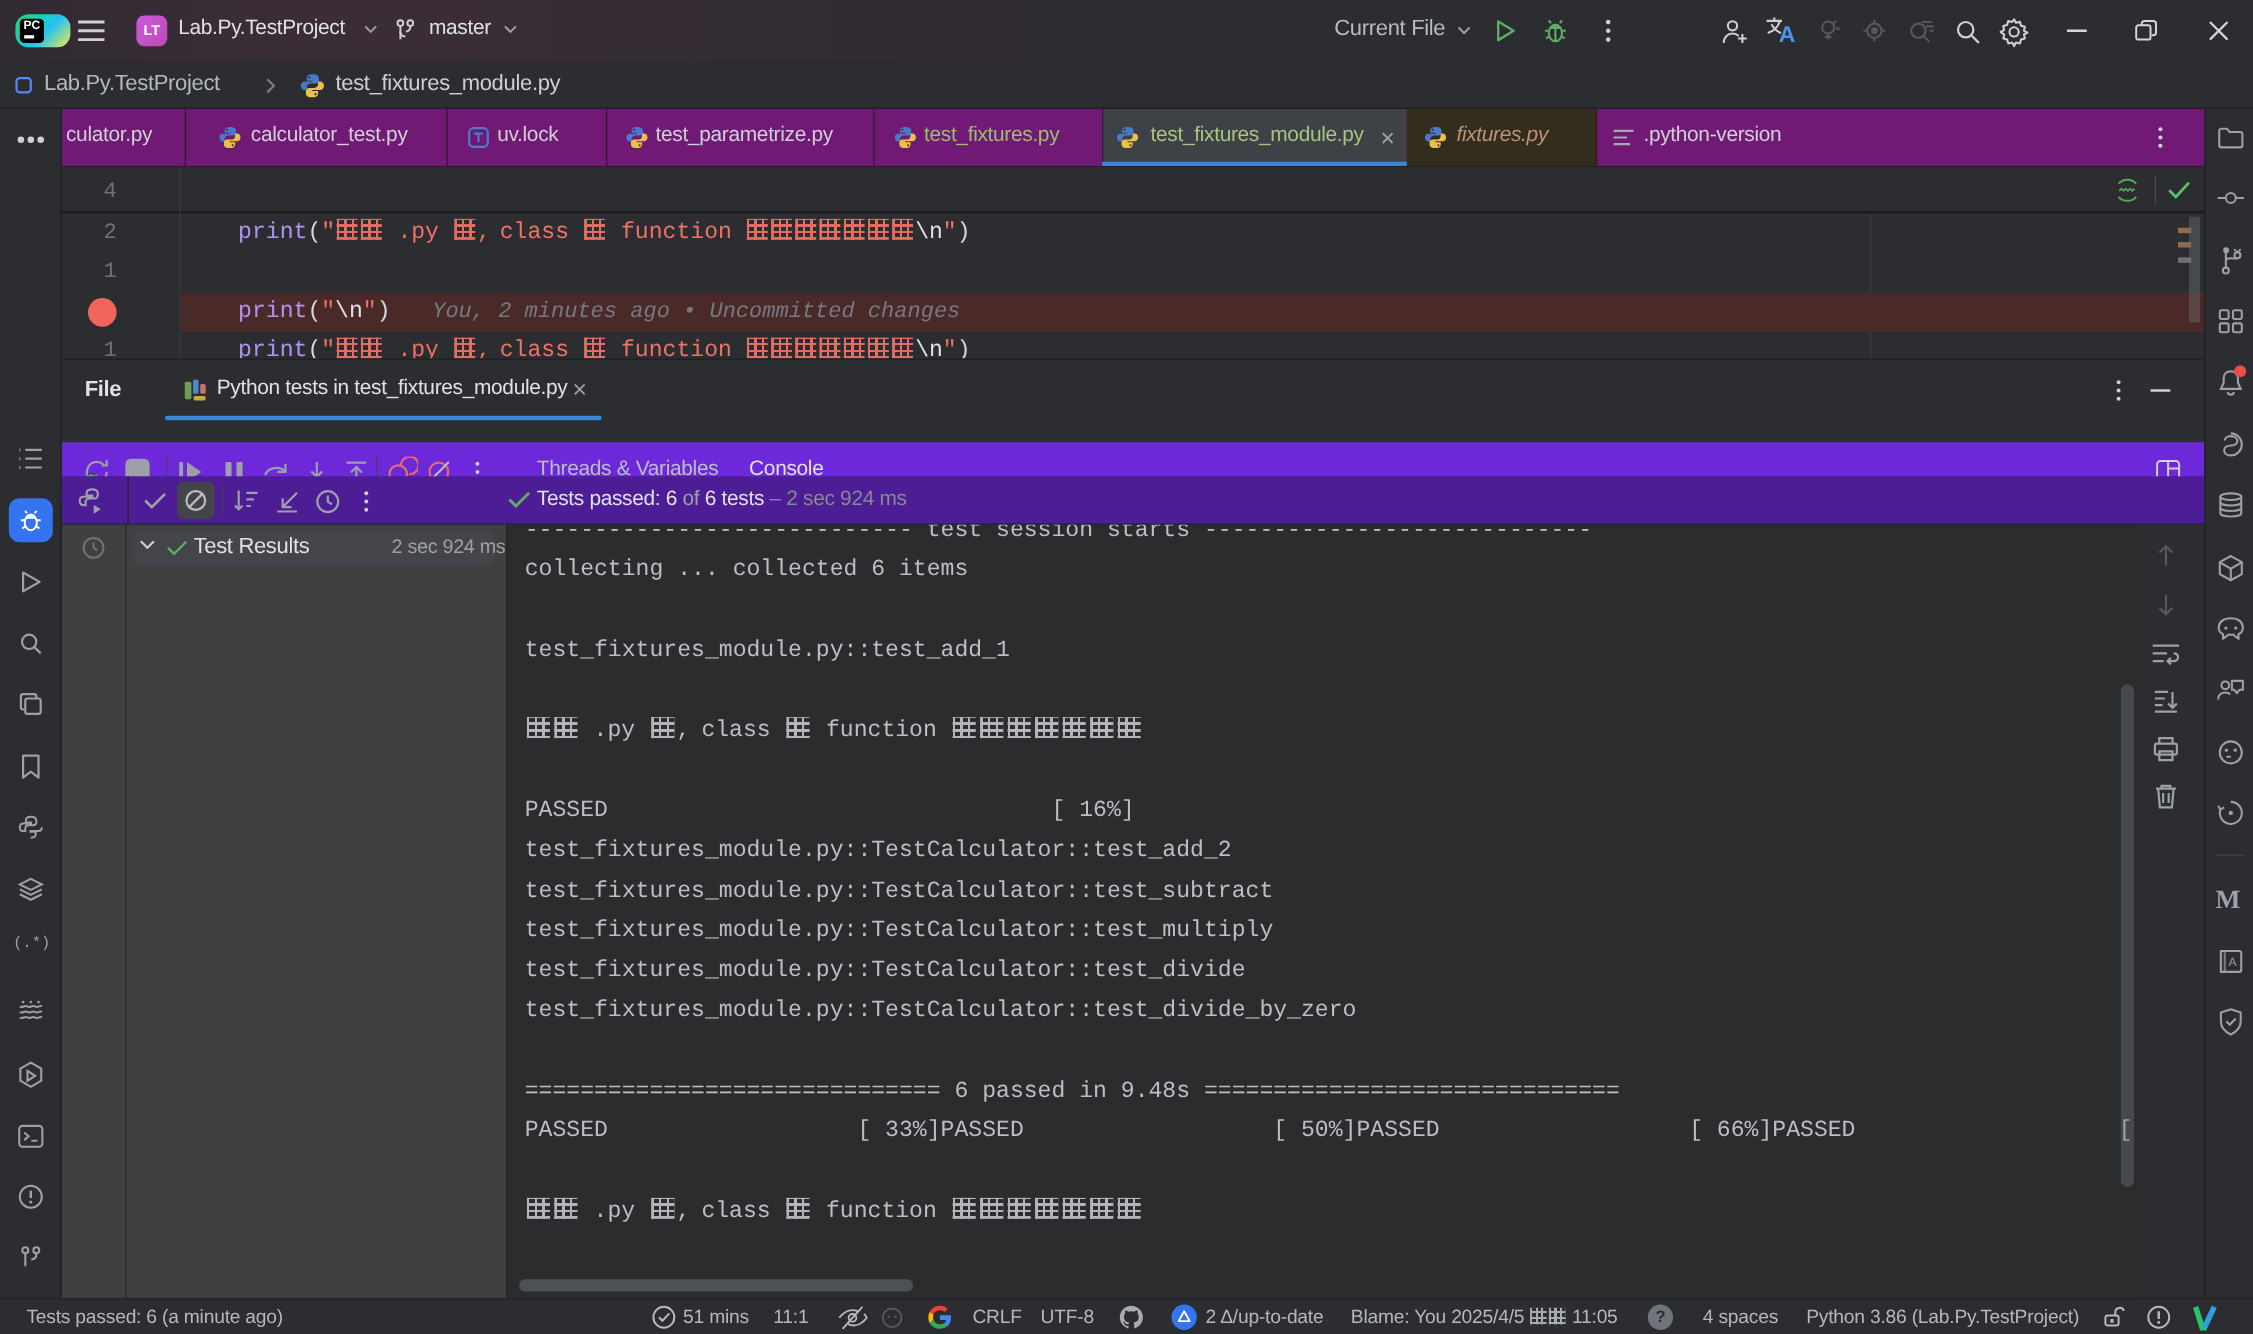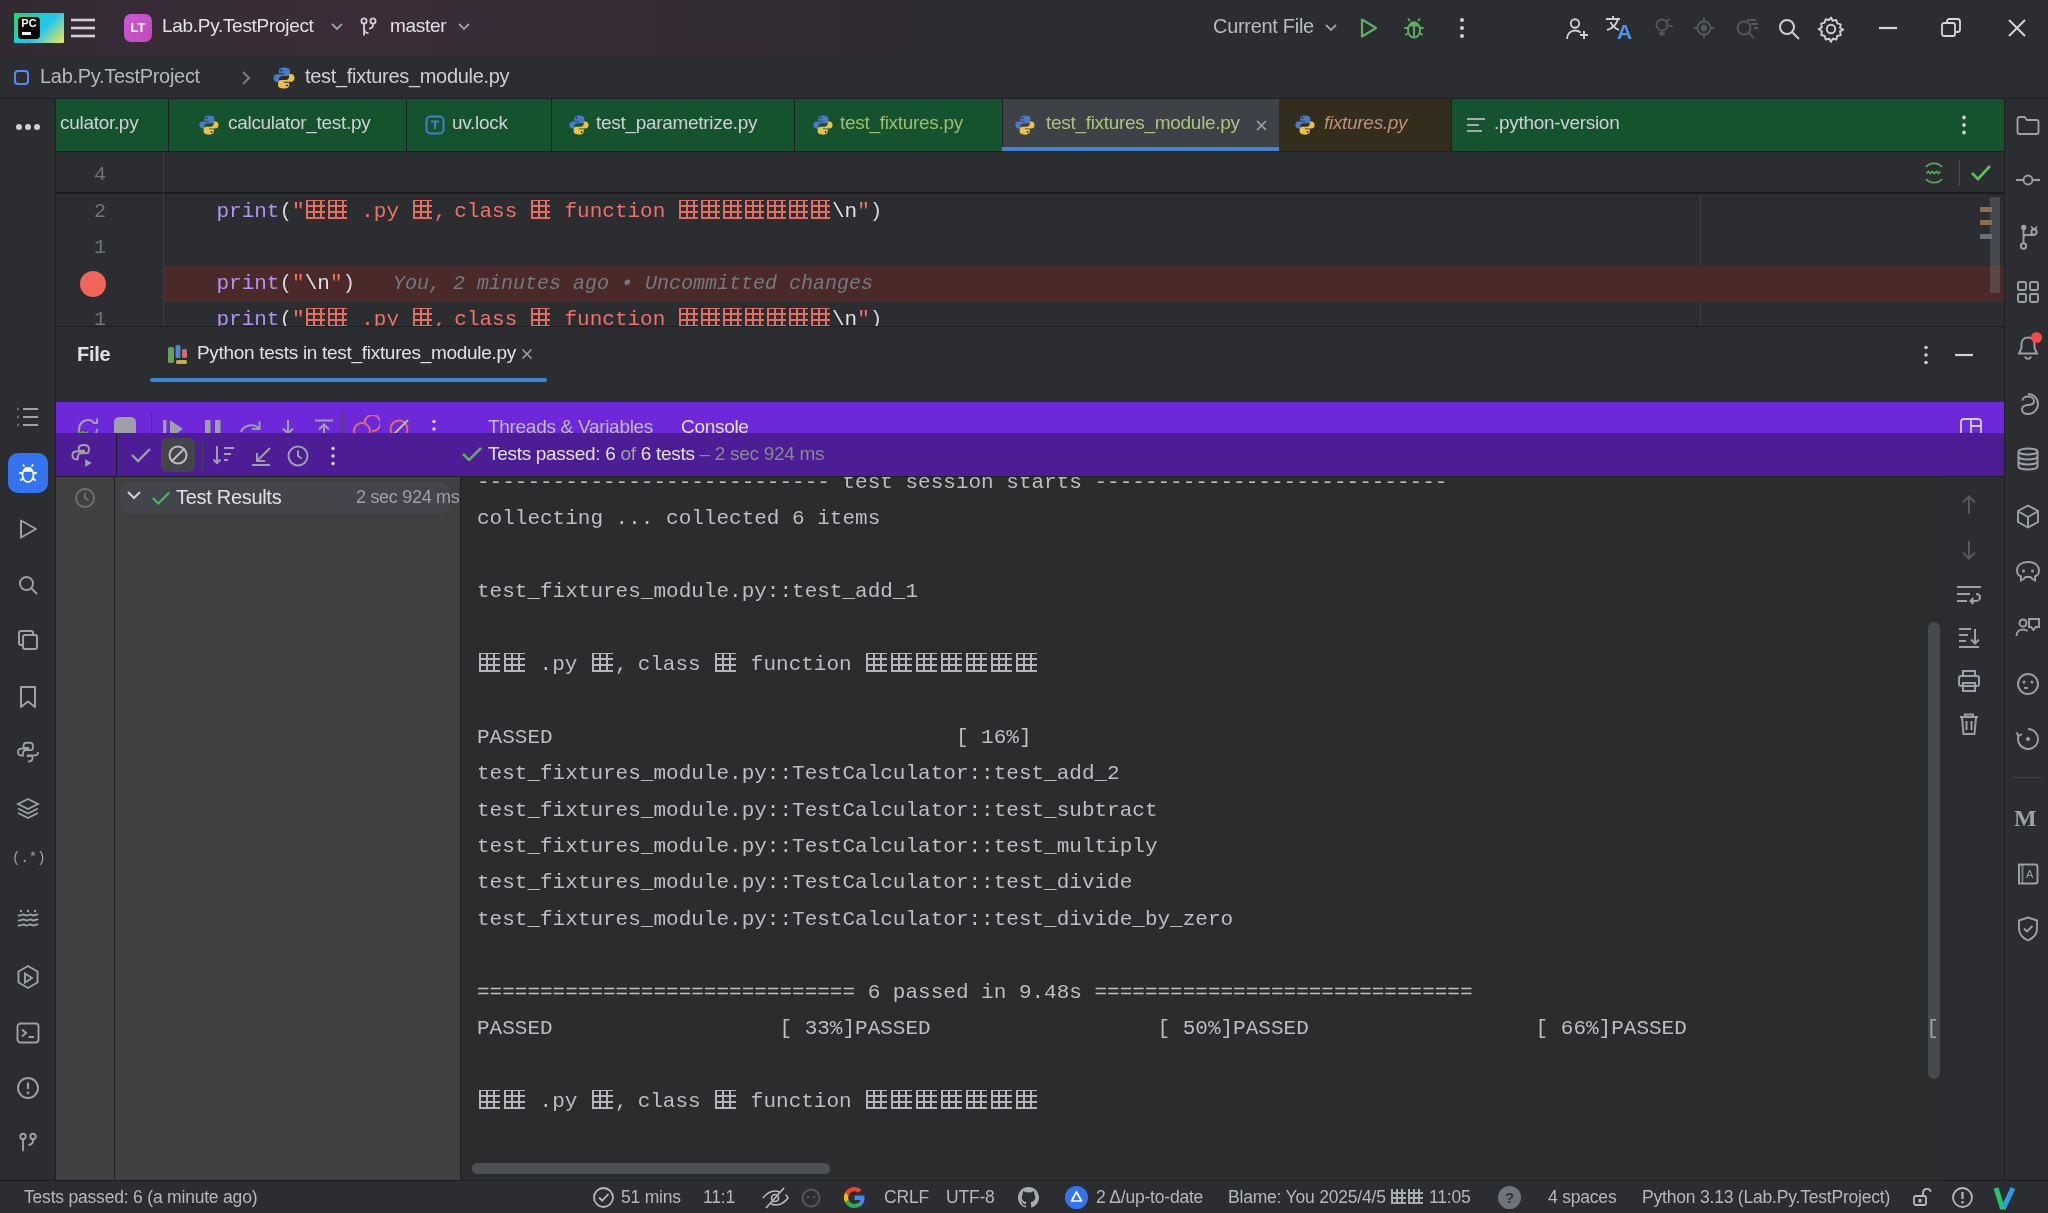--- a/index.html
+++ b/index.html
@@ -2,21 +2,21 @@
 <html><head><meta charset="utf-8"><style>
 *{margin:0;padding:0;box-sizing:border-box}
 html,body{width:2048px;height:1213px;background:#2b2d30;overflow:hidden;font-family:"Liberation Sans",sans-serif;}
 .abs{position:absolute}
 .mono{font-family:"Liberation Mono",monospace}
 
 #titlebar{left:0;top:0;width:2048px;height:56px;background:linear-gradient(90deg,#312a31 0%,#382c36 9%,#3b2d38 17%,#352c34 30%,#2f2b31 44%,#2b2d30 58%,#2b2d30 100%);}
 
 #crumbs{left:0;top:56px;width:2048px;height:43px;background:#2b2d30;border-bottom:1px solid #1e1f22;z-index:5}
 
-#tabbar{left:56px;top:99px;width:1948px;height:53px;background:#14532d;border-bottom:1px solid #1e1f22}
+#tabbar{left:56px;top:99px;width:1948px;height:53px;background:#701a75;border-bottom:1px solid #1e1f22}
 
 #editor{left:56px;top:152px;width:1948px;height:174px;background:#2b2d31;overflow:hidden}
 
 #dbghead{left:56px;top:326px;width:1948px;height:55px;background:#2b2d30;border-top:1px solid #1e1f22}
 #dbgbar{left:56px;top:402px;width:1948px;height:52px;background:#6d28d9;border-bottom:5px solid #ec4899}
 #testbar{left:56px;top:433px;width:1948px;height:44px;background:#4c1d95;border-bottom:1px solid #202124}
 #treepanel{left:56px;top:477px;width:405px;height:703px;background:#404040}
 #console{left:461px;top:477px;width:1483px;height:703px;background:#2a2c2e;overflow:hidden}
 #consbar{left:1944px;top:477px;width:60px;height:703px;background:#2b2d30}
 
@@ -40,21 +40,21 @@
  <g id="pyico">
   <path d="M11.8 1.5c-3.2 0-5 1.3-5 3.6v2.2h5.3v.9H4.9c-2 0-3.4 1.5-3.4 3.8s1.4 3.9 3.4 3.9h2v-2.6c0-2 1.6-3.3 3.6-3.3h4.4c1.7 0 3-1.3 3-3V5.1c0-2.3-1.9-3.6-6.1-3.6z" fill="#4b79c9"></path>
   <path d="M12.2 22.5c3.2 0 5-1.3 5-3.6v-2.2h-5.3v-.9h7.2c2 0 3.4-1.5 3.4-3.8s-1.4-3.9-3.4-3.9h-2v2.6c0 2-1.6 3.3-3.6 3.3H9.1c-1.7 0-3 1.3-3 3v1.9c0 2.3 1.9 3.6 6.1 3.6z" fill="#e9c04c"></path>
   <circle cx="9.2" cy="4.4" r="1" fill="#2b2d30"></circle>
         <circle cx="14.8" cy="19.6" r="1" fill="#2b2d30"></circle>
  </g>
 </defs>
   </svg>
 <div class="abs" id="titlebar">
 
- <div class="abs" style="left:14px;top:13px;width:50px;height:30px;border-radius:1px;background:linear-gradient(135deg,#25d366 0%,#1bd0c5 35%,#21c3f3 55%,#f7e84c 100%)">
+ <div class="abs" style="left:14px;top:13px;width:50px;height:30px;border-radius:12px;background:linear-gradient(135deg,#25d366 0%,#1bd0c5 35%,#21c3f3 55%,#f7e84c 100%)">
   <div class="abs" style="left:4px;top:4px;width:22px;height:22px;border-radius:4px;background:#000"></div>
   <div class="abs" style="left:0;top:4px;width:30px;text-align:center;color:#fff;font-size:11px;font-weight:bold">PC</div>
   <div class="abs" style="left:8px;top:19px;width:9px;height:3px;background:#fff"></div>
  </div>
 
  <svg class="abs" style="left:68px;top:16px" width="30" height="24" viewBox="0 0 30 24">
       <g stroke="#ced0d6" stroke-width="2.6">
         <line x1="3" y1="4" x2="27" y2="4"></line>
         <line x1="3" y1="12" x2="27" y2="12"></line>
         <line x1="3" y1="20" x2="27" y2="20"></line>
@@ -627,21 +627,21 @@
       <path d="M12.5 2C6.7 2 2 6.7 2 12.6c0 4.7 3 8.6 7.2 10 .5.1.7-.2.7-.5v-1.8c-2.9.6-3.5-1.4-3.5-1.4-.5-1.2-1.2-1.6-1.2-1.6-1-.6.1-.6.1-.6 1 .1 1.6 1.1 1.6 1.1.9 1.6 2.4 1.1 3 .9.1-.7.4-1.1.7-1.4-2.3-.3-4.8-1.2-4.8-5.2 0-1.2.4-2.1 1.1-2.9-.1-.2-.5-1.3.1-2.8 0 0 .9-.3 2.9 1.1a10 10 0 015.2 0c2-1.4 2.9-1.1 2.9-1.1.6 1.5.2 2.6.1 2.8.7.8 1.1 1.7 1.1 2.9 0 4-2.5 4.9-4.8 5.2.4.3.7.9.7 1.9v2.9c0 .3.2.6.7.5 4.2-1.4 7.2-5.3 7.2-10C23 6.7 18.3 2 12.5 2z"></path>
     </svg>
  <div class="abs" style="left:1065px;top:5px;width:23px;height:23px;border-radius:50%;background:#3574f0"></div>
  <svg class="abs" style="left:1065px;top:5px" width="23" height="23" viewBox="0 0 23 23">
       <path d="M11.5 6l5 9h-10z" fill="none" stroke="#fff" stroke-width="1.7" stroke-linejoin="round"></path>
     </svg>
  <div class="st" style="left:1096px">2 Δ/up-to-date</div>
  <div class="st" style="left:1228px">Blame: You 2025/4/5 <i class="cjs" style="color:#b6b9bf"></i><i class="cjs" style="color:#b6b9bf"></i> 11:05</div>
  <div class="abs" style="left:1498px;top:5px;width:23px;height:23px;border-radius:50%;background:#6f737a;color:#2b2d30;font-size:15px;font-weight:bold;text-align:center;line-height:23px">?</div>
  <div class="st" style="left:1548px">4 spaces</div>
- <div class="st" style="left:1642px">Python 3.13 (Lab.Py.TestProject)</div>
+ <div class="st" style="left:1642px">Python 3.86 (Lab.Py.TestProject)</div>
  <svg class="abs" style="left:1910px;top:5px" width="24" height="24" viewBox="0 0 24 24" fill="none" stroke="#b6b9bf" stroke-width="1.8">
       <rect x="4" y="10" width="12" height="9" rx="2"></rect>
       <path d="M13 10V7a4 4 0 017.8-1.3"></path>
       <rect x="8.5" y="13" width="3" height="3.5" rx=".5" fill="#b6b9bf" stroke="none"></rect>
     </svg>
  <svg class="abs" style="left:1951px;top:5px" width="23" height="23" viewBox="0 0 23 23" fill="none" stroke="#b6b9bf" stroke-width="1.8">
       <circle cx="11.5" cy="11.5" r="9.5"></circle>
       <path d="M11.5 6v7" stroke-width="2.2"></path>
       <circle cx="11.5" cy="16.3" r="1.3" fill="#b6b9bf" stroke="none"></circle>
     </svg>

